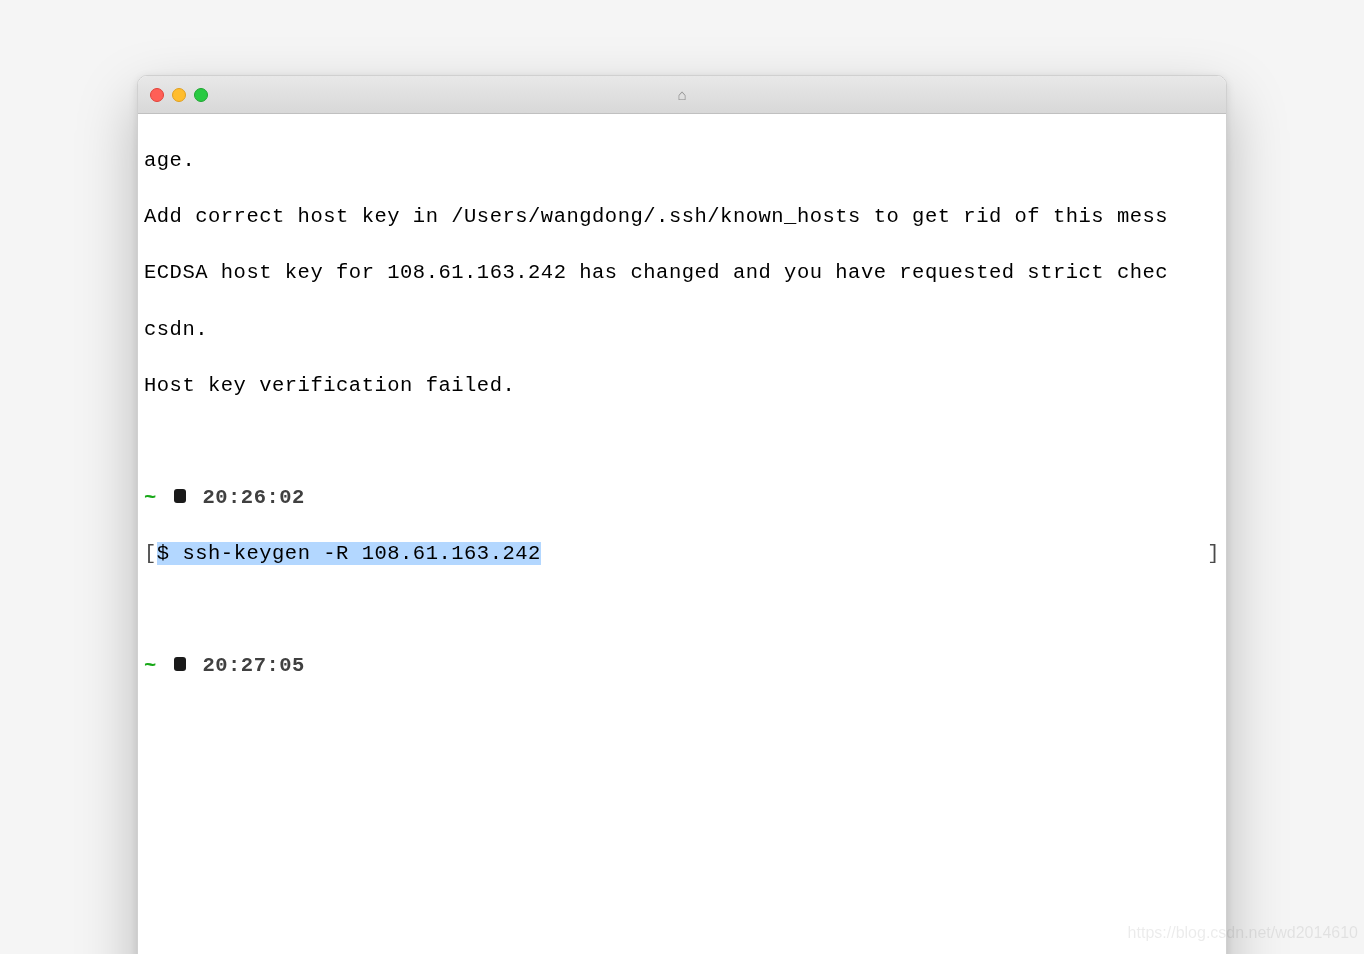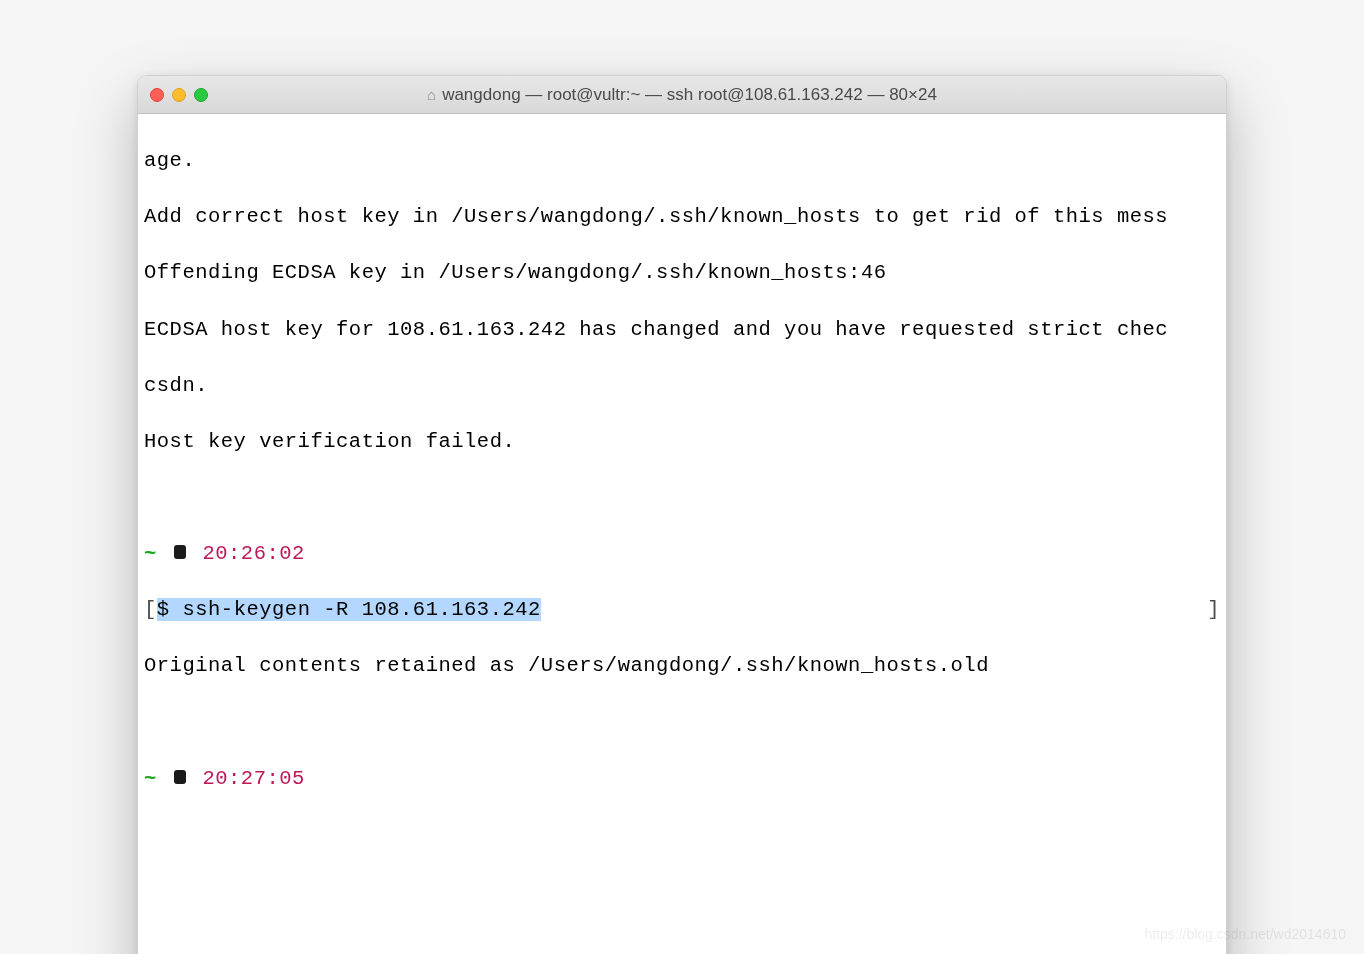--- a/index.html
+++ b/index.html
@@ -77,22 +77,22 @@
       word-break: break-all;
     }
     .line {
       min-height: 1.37em;
     }
     .prompt-green {
       color: #18a818;
       font-weight: bold;
     }
     .prompt-red {
-      color: #be185d;
-      font-weight: normal;
+      color: #404040;
+      font-weight: bold;
     }
     .watch-icon {
       display: inline-block;
       width: 16px;
       height: 20px;
       vertical-align: -3px;
       margin: 0 2px;
       position: relative;
     }
     .watch-icon::before {
@@ -119,53 +119,50 @@
     .bracket {
       color: #4a4a4a;
       font-weight: normal;
     }
     .hl {
       background: #b3d7ff;
     }
     .watermark {
       position: fixed;
       bottom: 12px;
-      right: 18px;
-      font-size: 14px;
+      right: 6px;
+      font-size: 16px;
       color: rgba(0,0,0,0.08);
       font-family: -apple-system, sans-serif;
     }
   </style>
 </head>
 <body>
 
 <div class="terminal-window">
   <div class="title-bar">
     <div class="traffic-lights">
       <div class="light red"></div>
       <div class="light yellow"></div>
       <div class="light green"></div>
     </div>
     <div class="title-text">
       <span class="home-icon">⌂</span>
-      <span>wangdong — root@vultr:~ — ssh root@108.61.163.242 — 80×24</span>
     </div>
   </div>
 
   <div class="terminal-body">
 <div class="line">age.</div>
 <div class="line">Add correct host key in /Users/wangdong/.ssh/known_hosts to get rid of this mess</div>
-<div class="line">Offending ECDSA key in /Users/wangdong/.ssh/known_hosts:46</div>
 <div class="line">ECDSA host key for 108.61.163.242 has changed and you have requested strict chec</div>
 <div class="line">csdn.</div>
 <div class="line">Host key verification failed.</div>
 <div class="line">&nbsp;</div>
 <div class="line"><span class="prompt-green">~</span> <span class="watch-icon"></span> <span class="prompt-red">20:26:02</span></div>
 <div class="line"><span class="bracket">[</span><span class="hl">$ <span>ssh-keygen -R 108.61.163.242</span></span><span style="float:right" class="bracket">]</span></div>
-<div class="line">Original contents retained as /Users/wangdong/.ssh/known_hosts.old</div>
 <div class="line">&nbsp;</div>
 <div class="line"><span class="prompt-green">~</span> <span class="watch-icon"></span> <span class="prompt-red">20:27:05</span></div>
 
 
 
 
 
 
 
 

